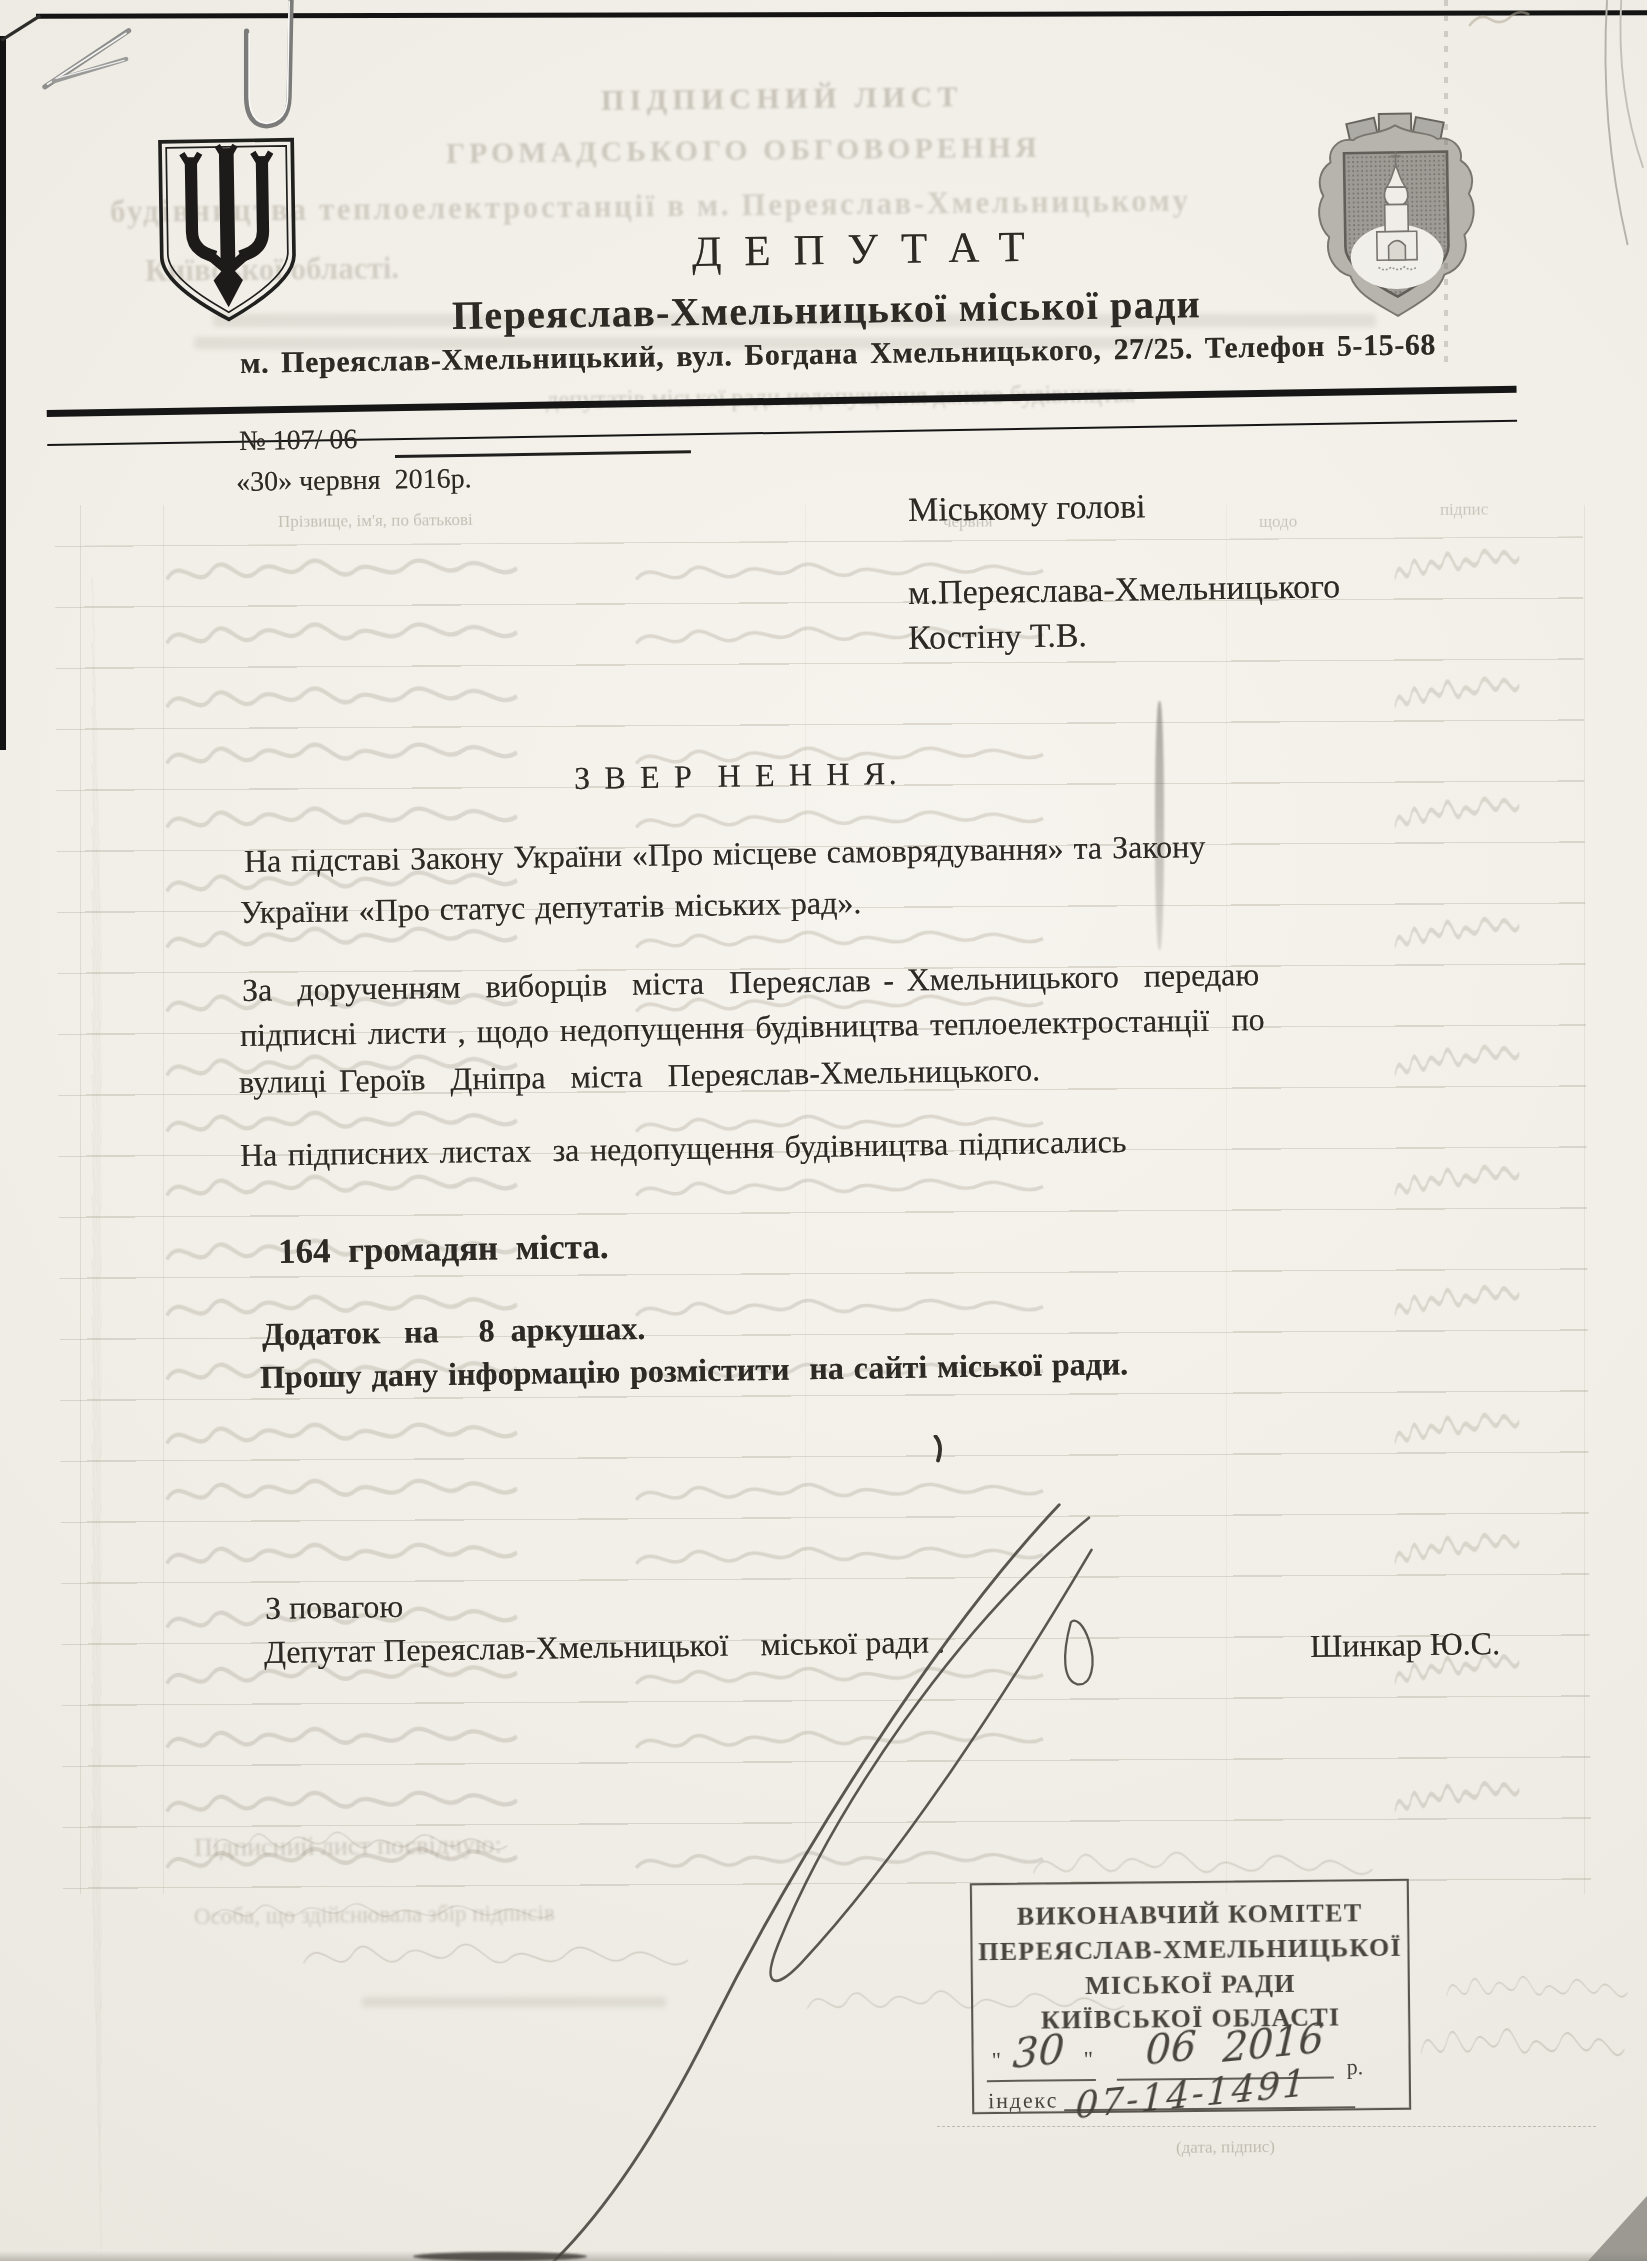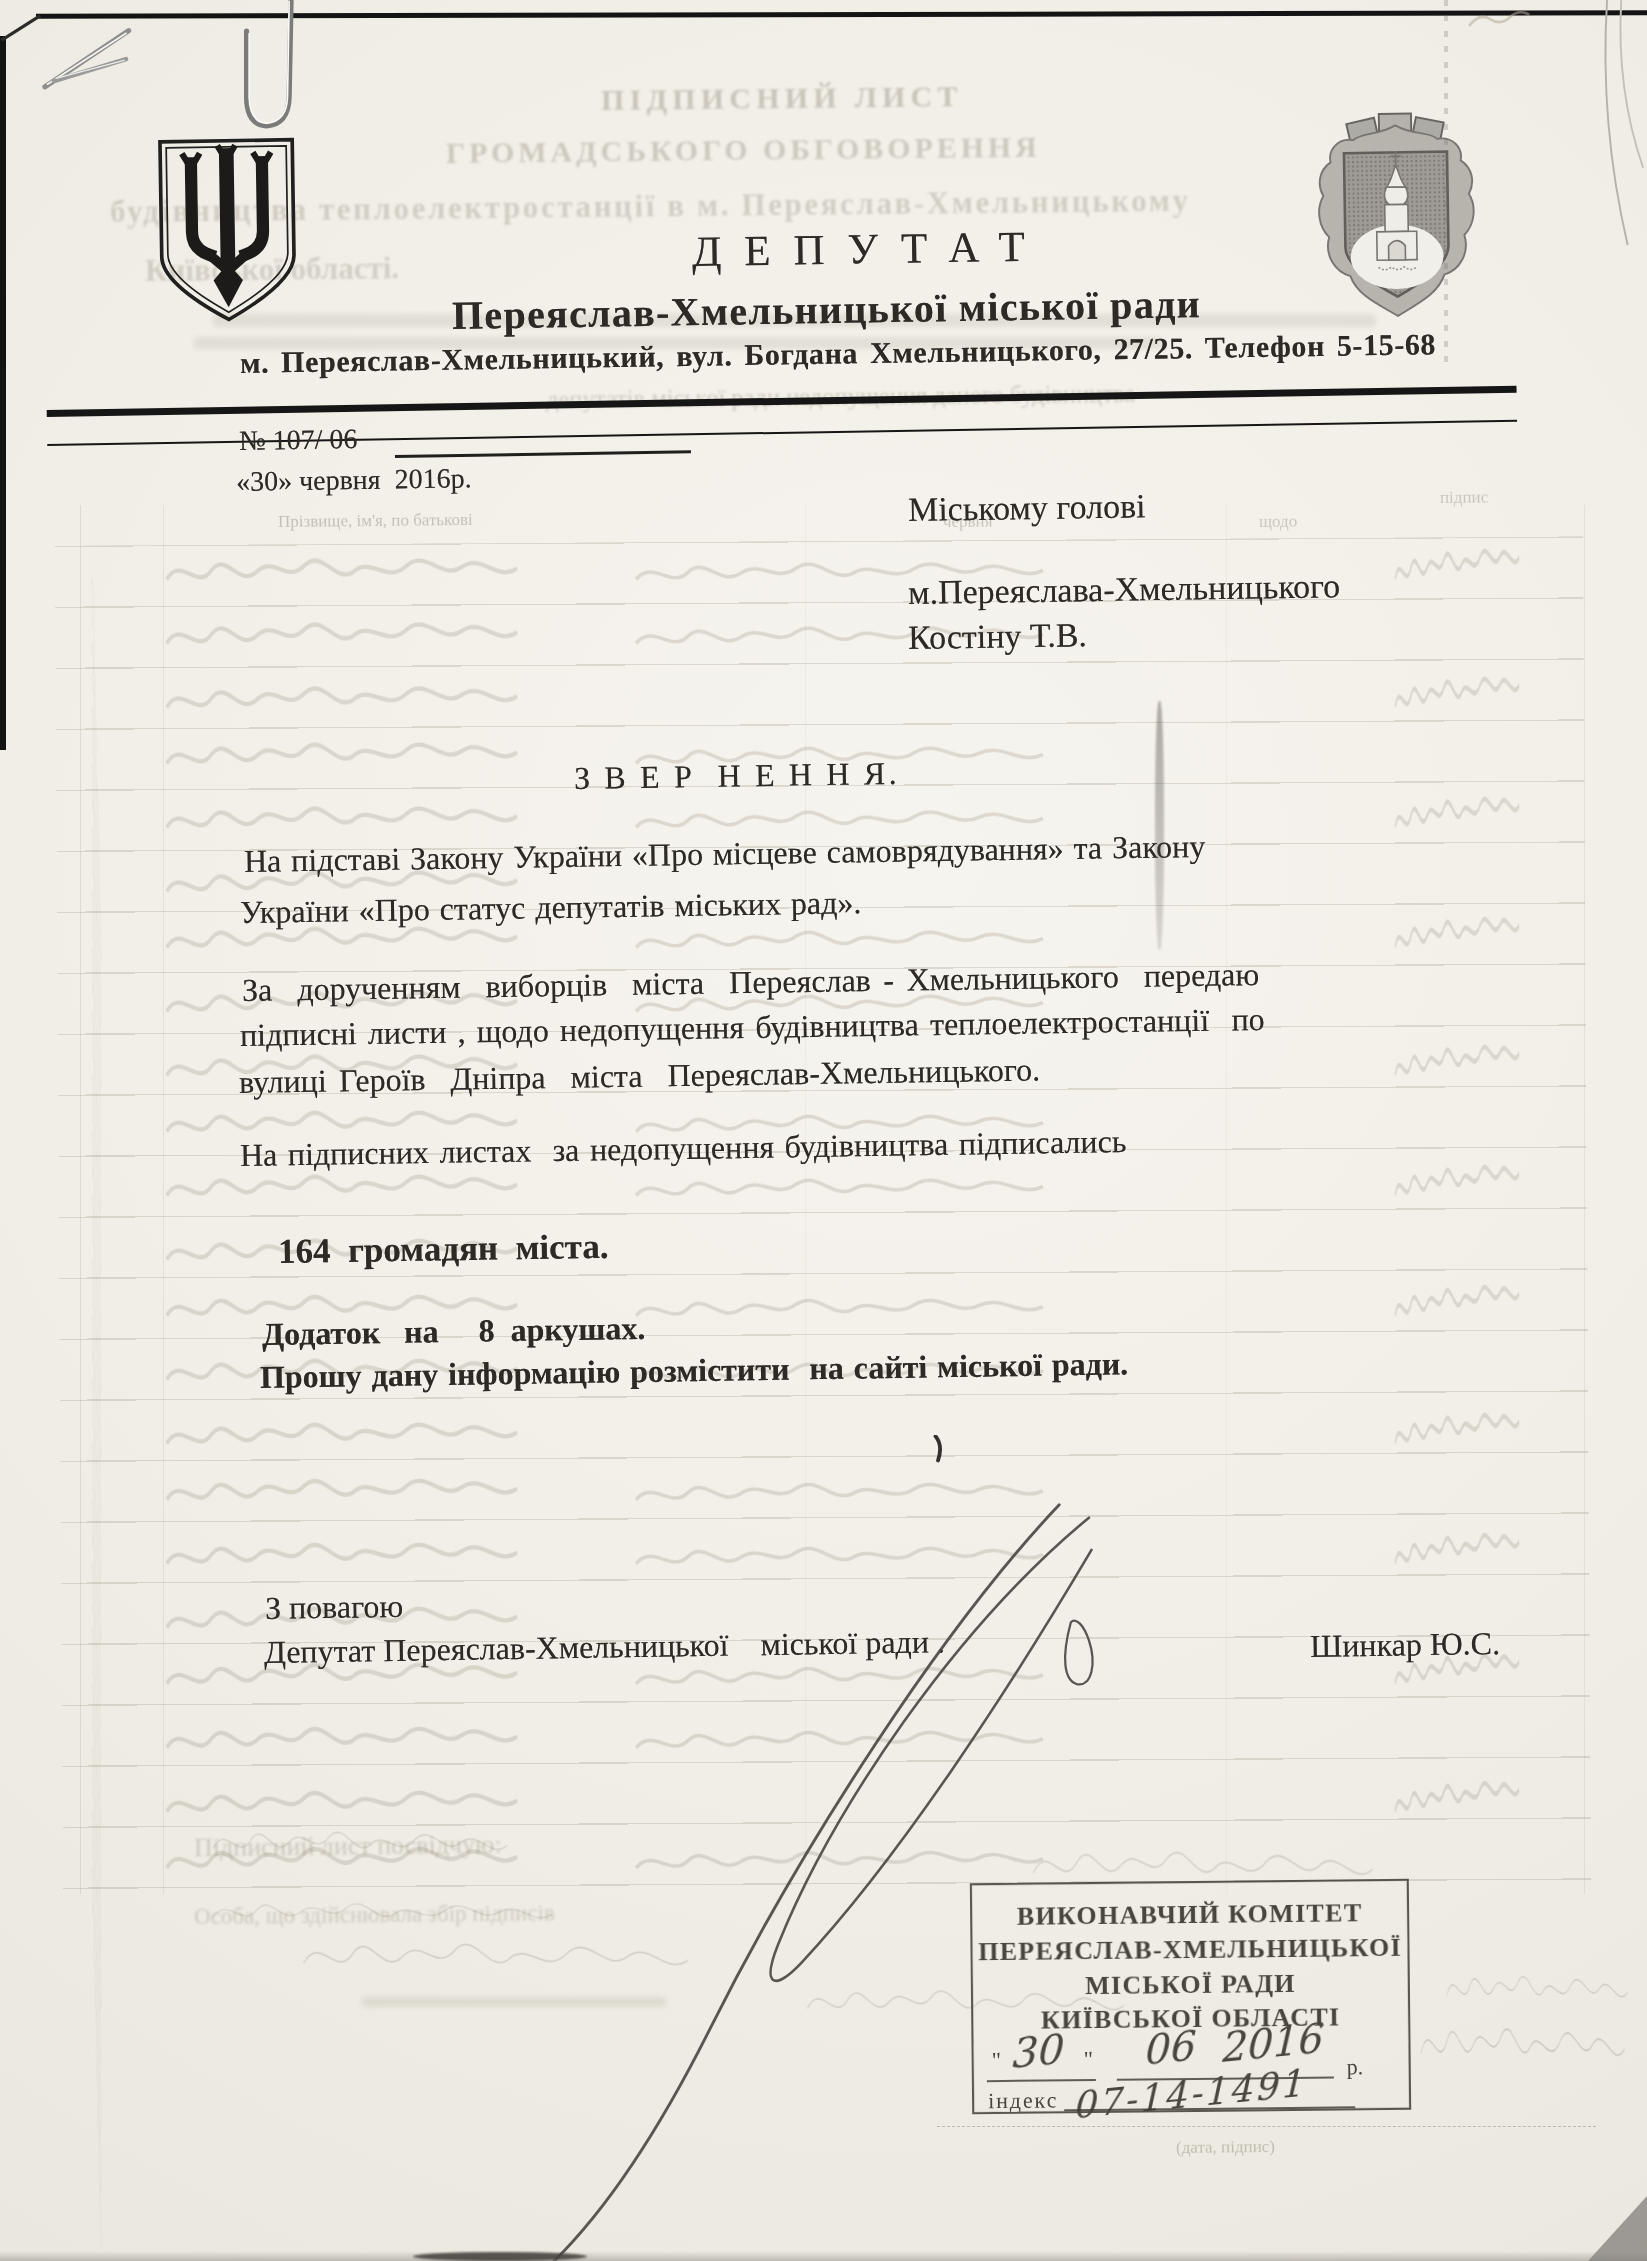--- a/index.html
+++ b/index.html
@@ -51,21 +51,21 @@
     <div class="grid-h"></div>
     <div class="grid-v" style="left:80px;top:505px;height:1389px;opacity:.8;"></div>
     <div class="grid-v" style="left:163px;top:505px;height:1389px;opacity:.6;"></div>
     <div class="grid-v" style="left:805px;top:505px;height:1389px;opacity:.30;"></div>
     <div class="grid-v" style="left:1226px;top:505px;height:1389px;opacity:.30;"></div>
     <div class="grid-v" style="left:1584px;top:505px;height:1389px;opacity:.55;"></div>
 
     <div class="gtext" style="left:278px;top:512px;font-size:17px;opacity:.34;filter:blur(0.6px);">Прізвище, ім'я, по батькові</div>
     <div class="gtext" style="left:943px;top:512px;font-size:17px;opacity:.32;filter:blur(0.6px);">червня</div>
     <div class="gtext" style="left:1259px;top:512px;font-size:17px;opacity:.30;filter:blur(0.6px);">щодо</div>
-    <div class="gtext" style="left:1440px;top:488px;font-size:17px;opacity:.30;filter:blur(0.6px);">підпис</div>
+    <div class="gtext" style="left:1440px;top:500px;font-size:17px;opacity:.30;filter:blur(0.6px);">підпис</div>
 
     <svg width="1647" height="2261" style="position:absolute;left:0;top:0;" viewBox="0 0 2550 3501">
       <defs>
         <path id="gsq" d="M0 0 C 15 -18, 30 10, 45 -6 C 60 -20, 72 8, 90 -4 C 108 -16, 120 6, 138 -8 C 156 -20, 168 6, 186 -2 C 204 -14, 220 8, 240 -6 C 260 -18, 275 6, 295 -4 C 315 -14, 330 8, 350 -2"></path>
       </defs>
       <g id="ghost-squiggles" stroke="#7b705c" stroke-width="3.2" fill="none" opacity="0.8" style="opacity:.20;filter:blur(.6px)">
           <use href="#gsq" transform="translate(258 897) scale(1.55 2.1) rotate(-1)"></use>
           <use href="#gsq" transform="translate(985 897) scale(1.8 1.7) rotate(-1)"></use>
           <use href="#gsq" transform="translate(2160 897) scale(0.55 2.4) rotate(-2)"></use>
           <use href="#gsq" transform="translate(142 897) scale(0.12 1.8) rotate(70)"></use>

